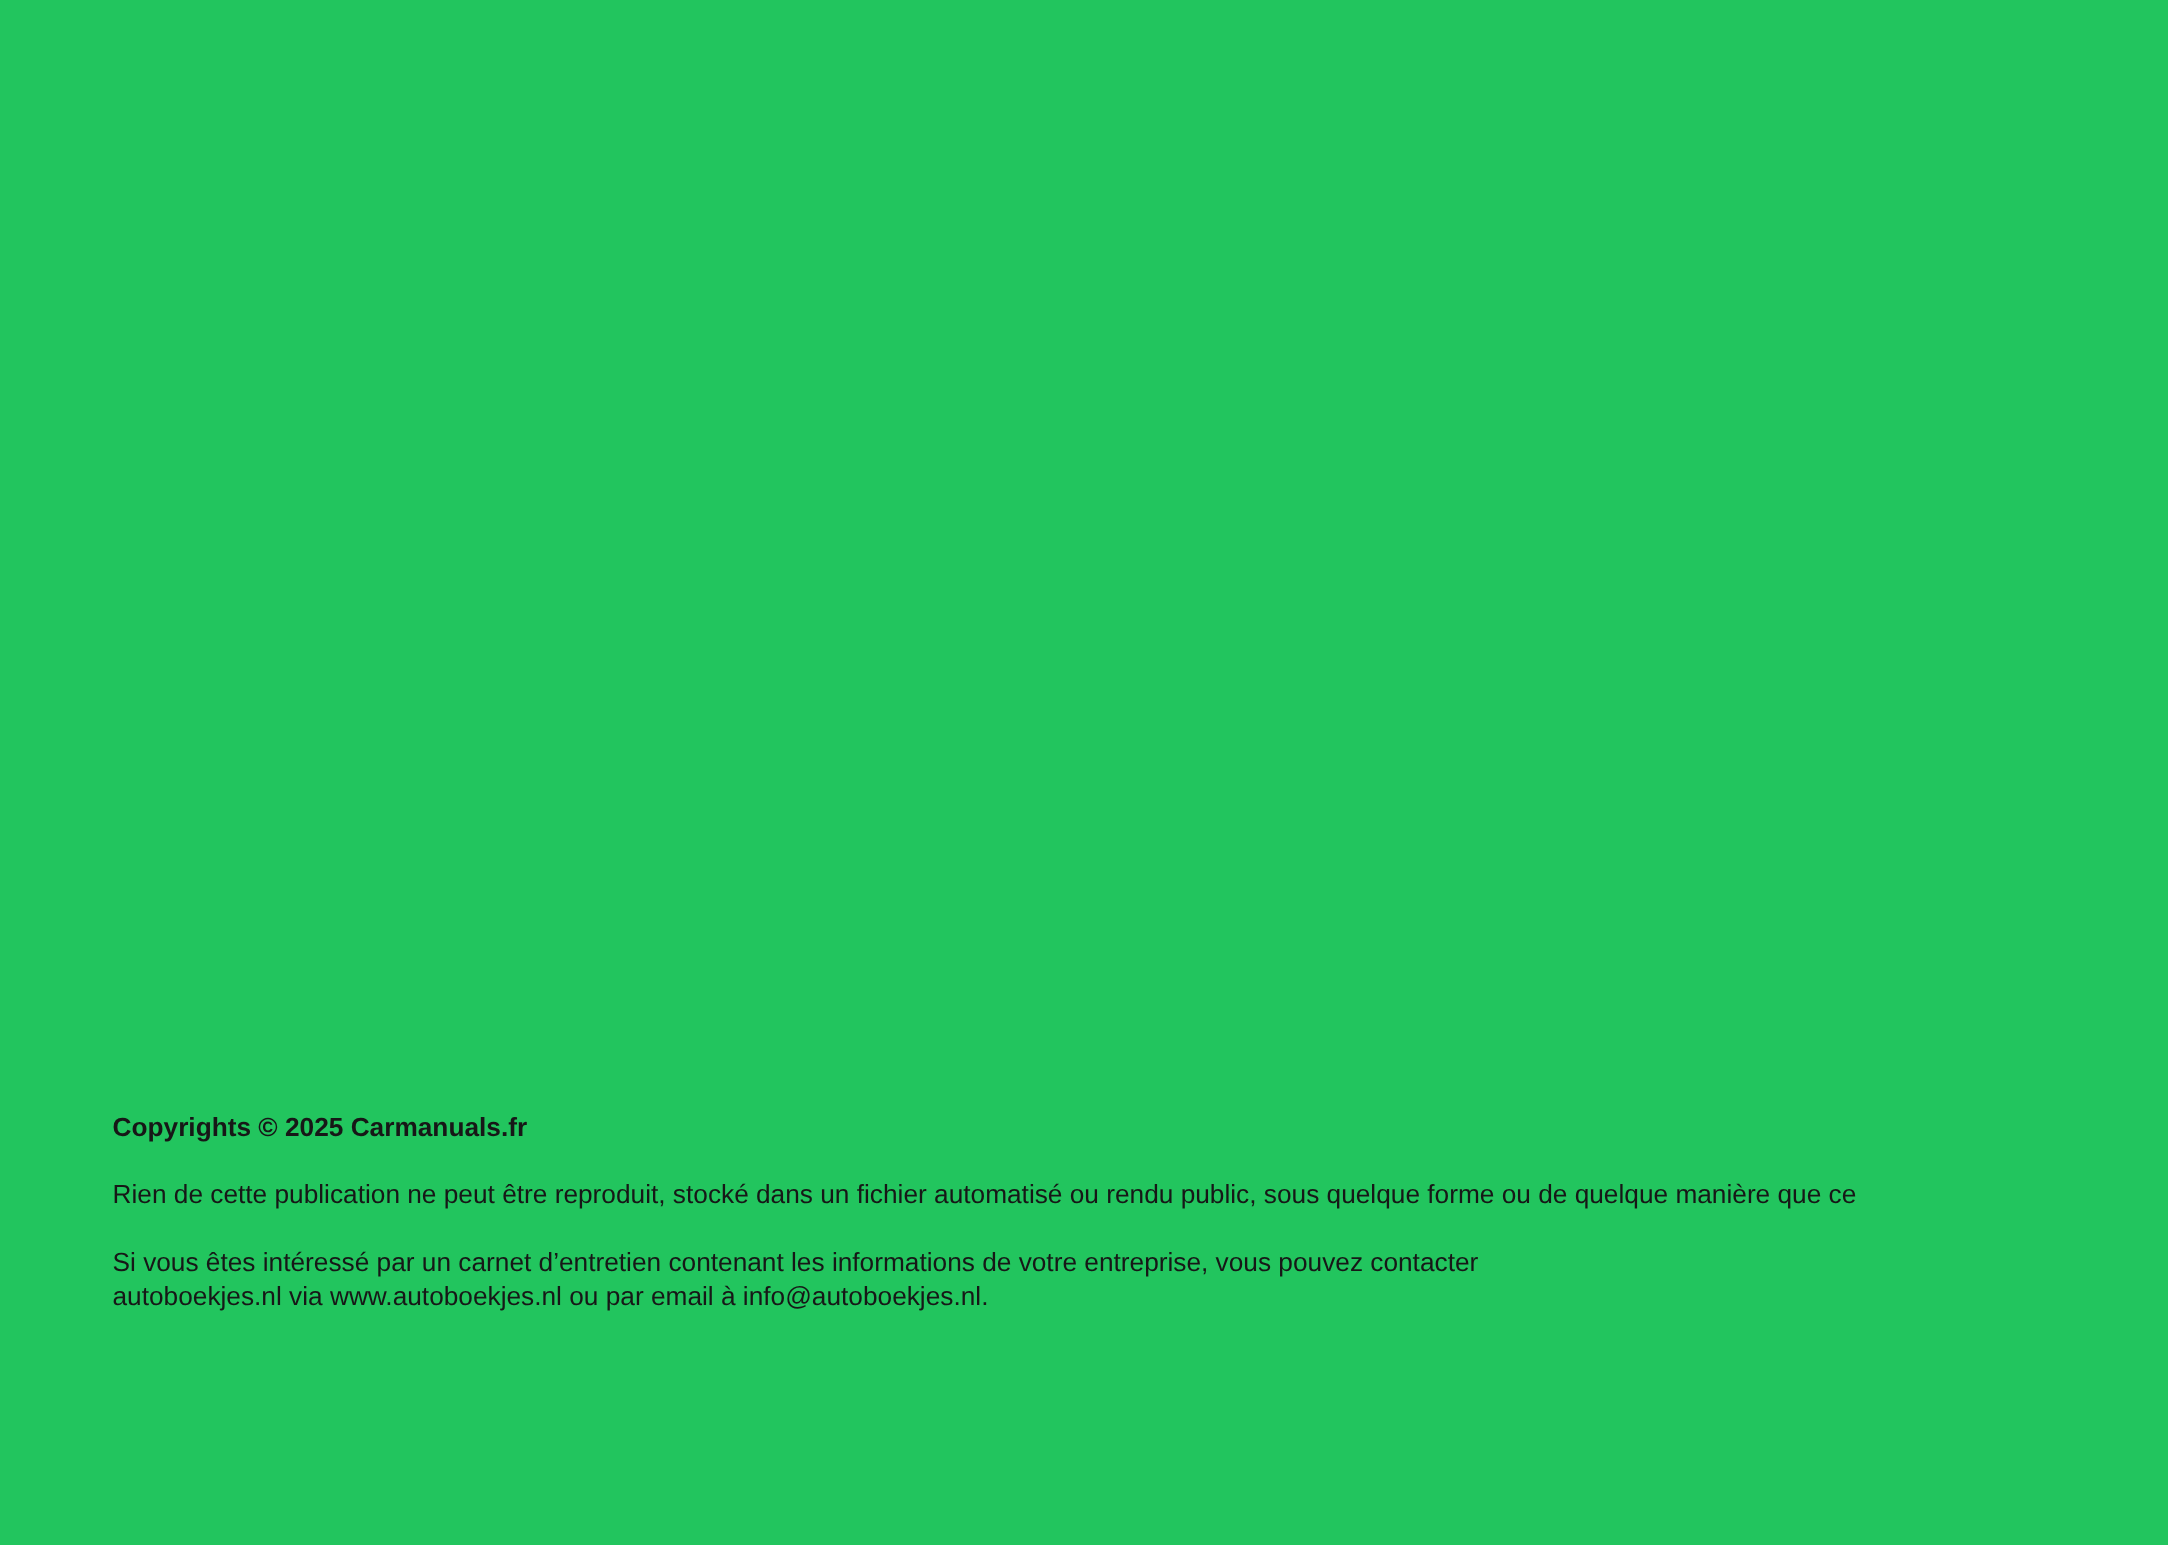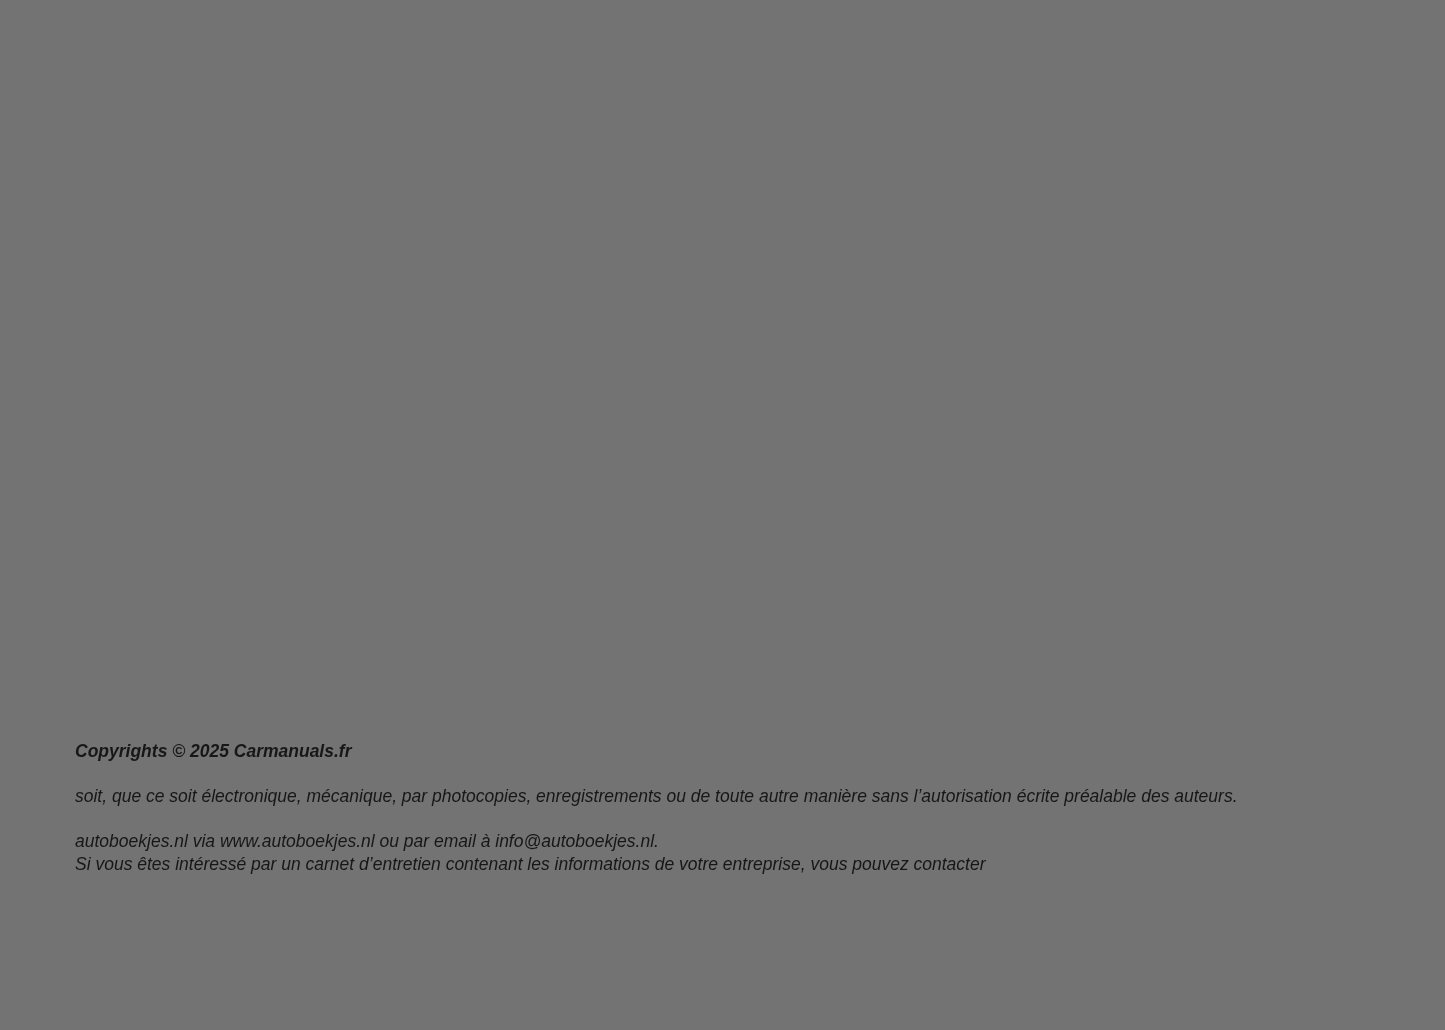--- a/index.html
+++ b/index.html
@@ -10,22 +10,21 @@
     width: 1445px;
     height: 1030px;
     background: #ffffff;
     font-family: "Liberation Sans", sans-serif;
     overflow: hidden;
     position: relative;
   }
   .page {
     position: absolute;
     inset: 0;
-    background: #737373;
-    font-style: italic;
+    background: #22c55e;
   }
   .text-block {
     position: absolute;
     left: 75px;
     top: 740px;
     color: #171717;
     font-size: 17.5px;
     line-height: 23px;
   }
   .line {
@@ -42,23 +41,23 @@
 <body>
 
 <div class="page">
   <div class="text-block">
 
     <div class="line bold">Copyrights © 2025 Carmanuals.fr</div>
 
 
     <div class="para-gap"></div>
 
+    <div class="line">Rien de cette publication ne peut être reproduit, stocké dans un fichier automatisé ou rendu public, sous quelque forme ou de quelque manière que ce</div>
 
-    <div class="line">soit, que ce soit électronique, mécanique, par photocopies, enregistrements ou de toute autre manière sans l’autorisation écrite préalable des auteurs.</div>
 
     <div class="para-gap"></div>
 
+    <div class="line">Si vous êtes intéressé par un carnet d’entretien contenant les informations de votre entreprise, vous pouvez contacter</div>
+
     <div class="line">autoboekjes.nl via www.autoboekjes.nl ou par email à info@autoboekjes.nl.</div>
-
-    <div class="line">Si vous êtes intéressé par un carnet d’entretien contenant les informations de votre entreprise, vous pouvez contacter</div>
 
   </div>
 </div>
 
 </body></html>

